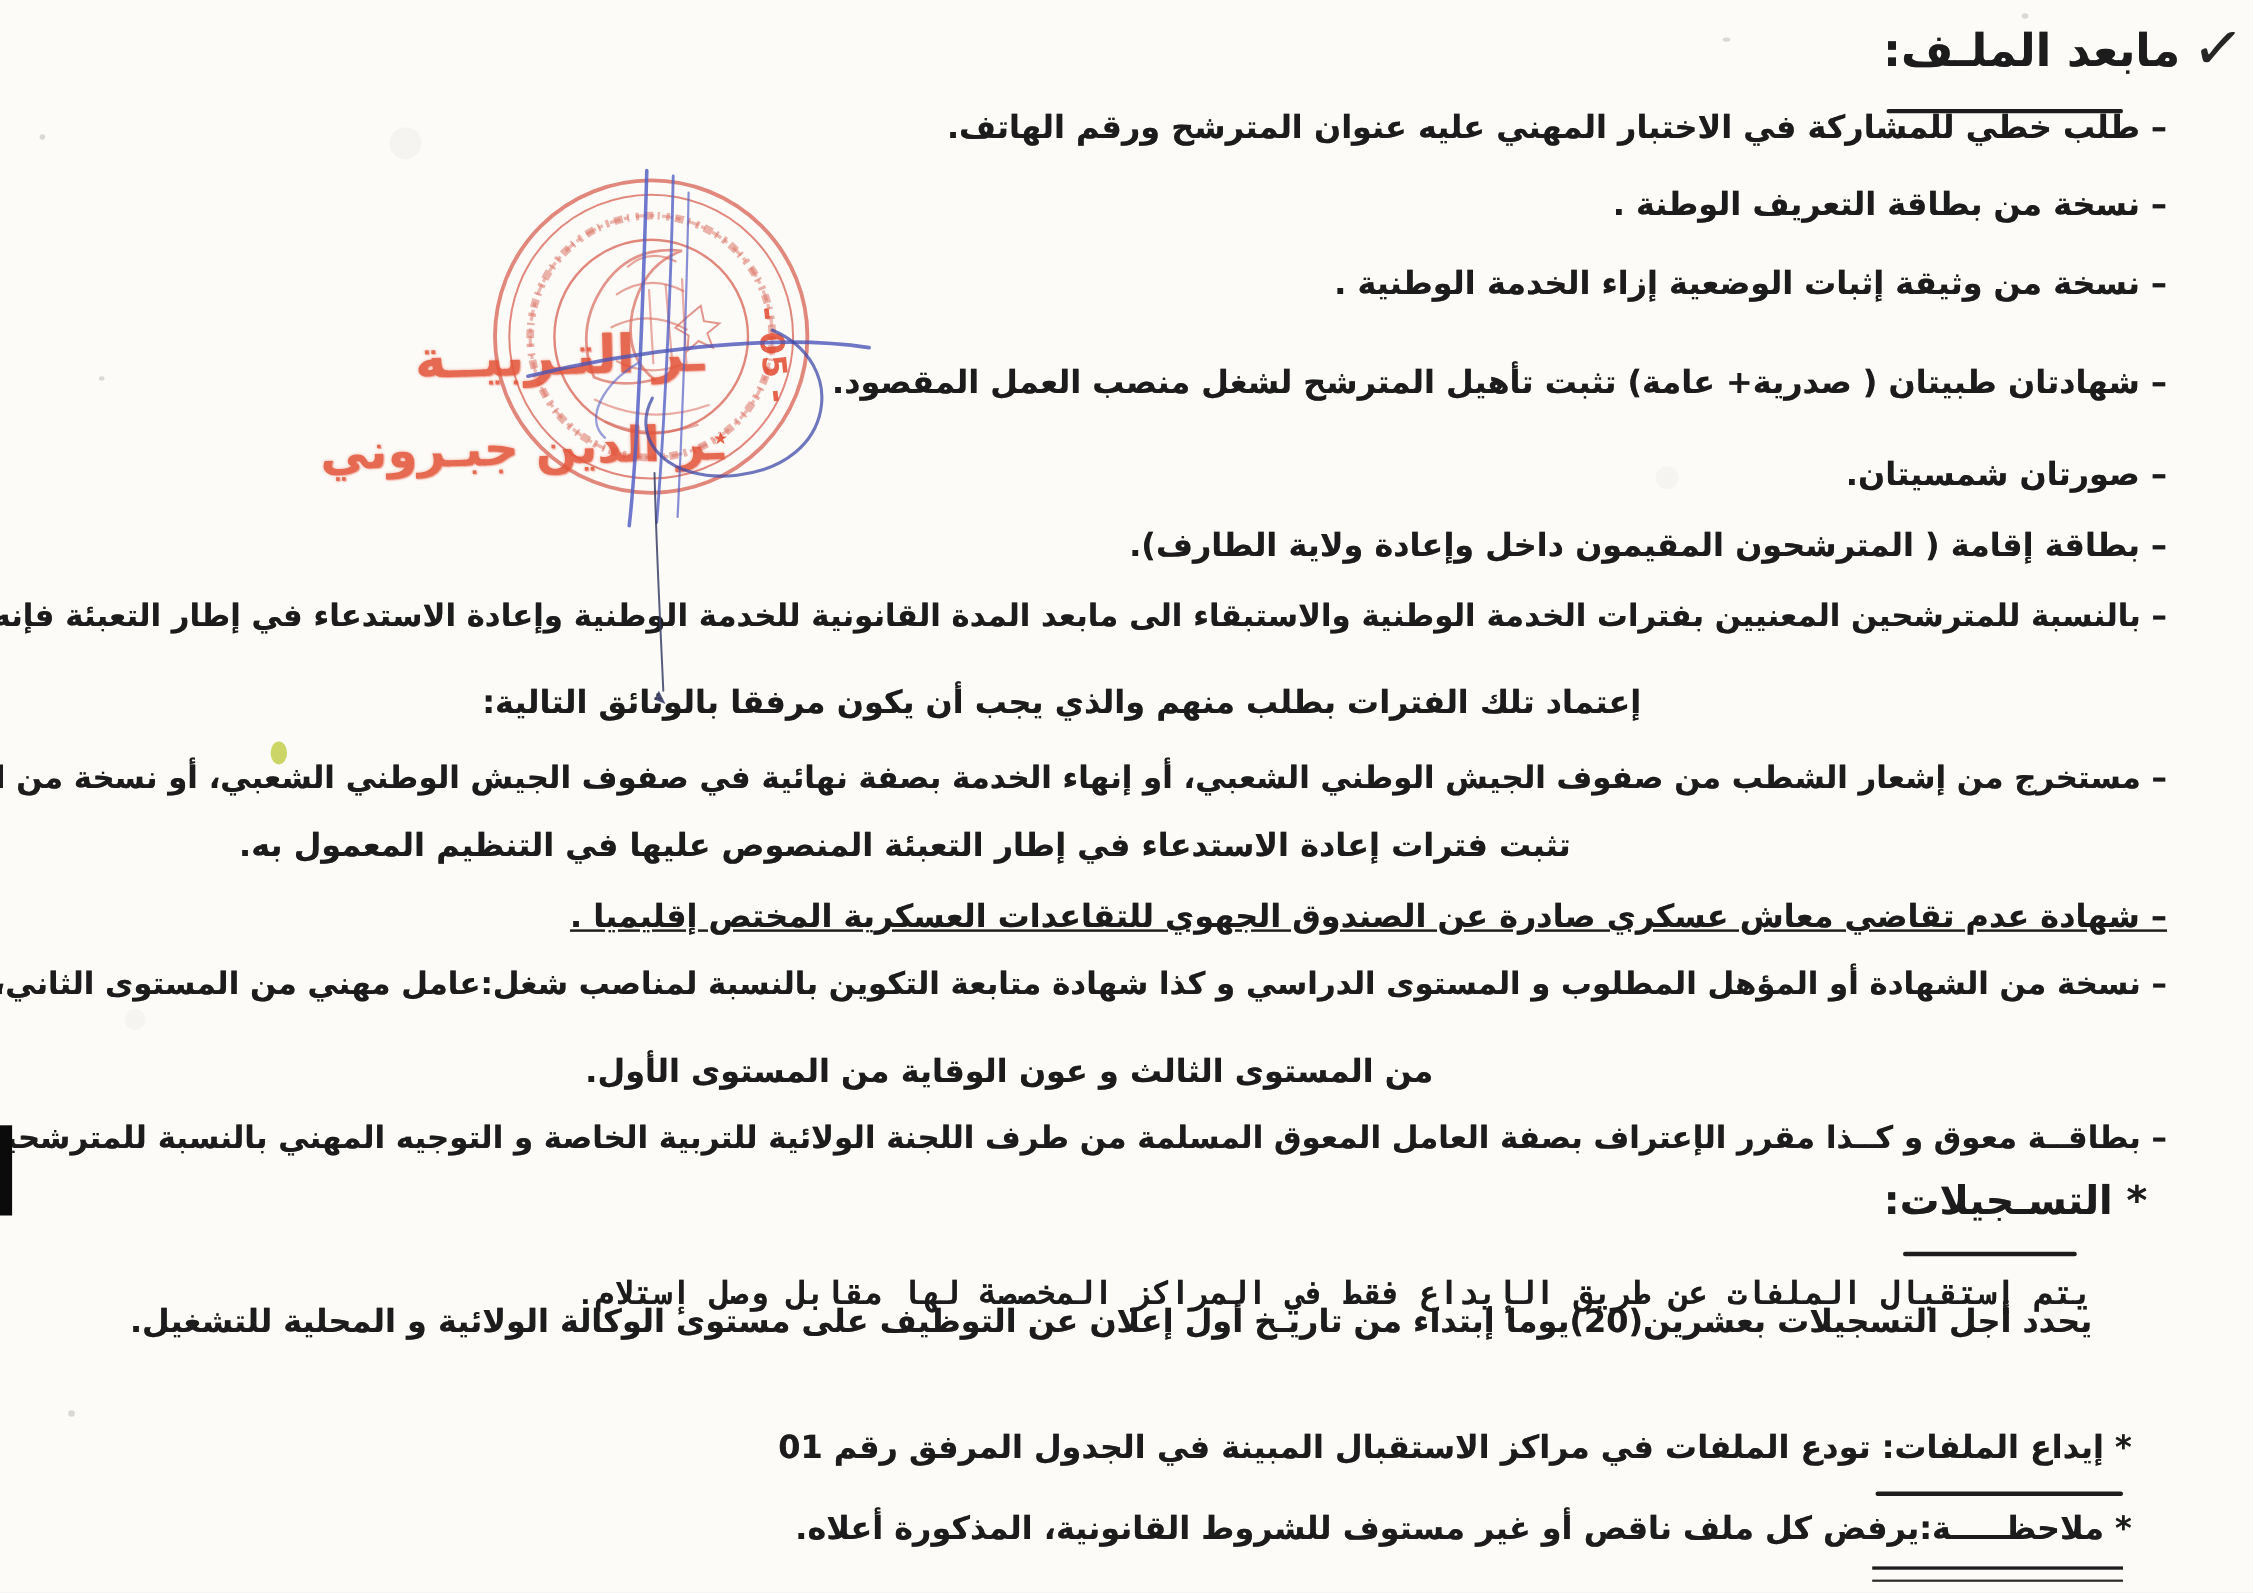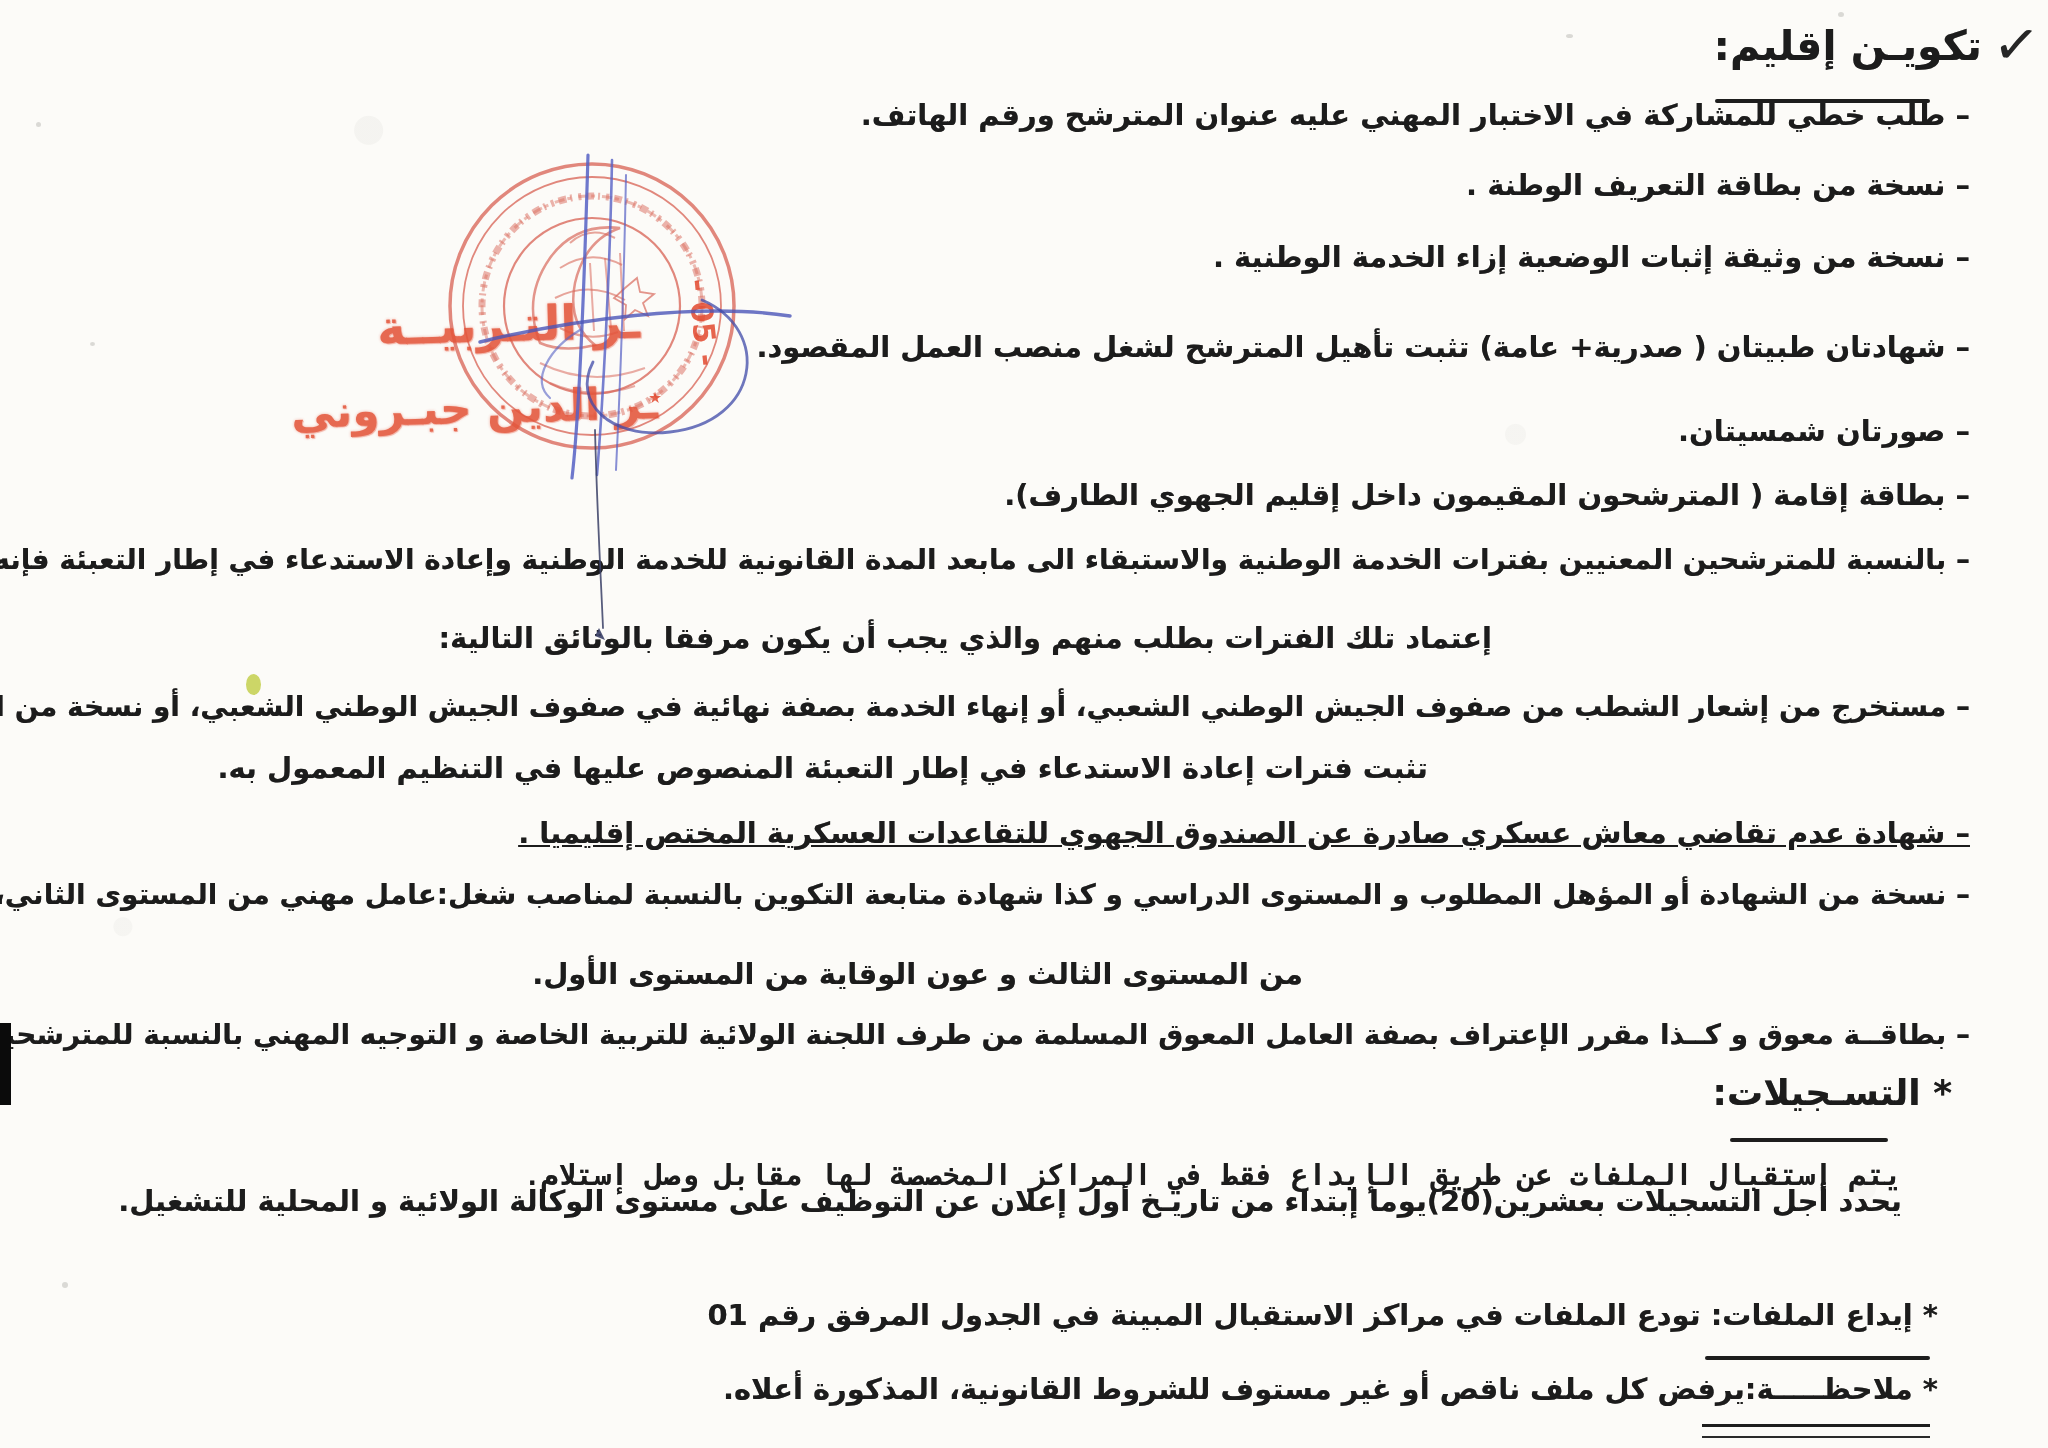--- a/index.html
+++ b/index.html
@@ -35,29 +35,29 @@
   .artifact-bar{position:absolute;background:#0b0b0b;}
   .green-dot{position:absolute;width:15px;height:21px;border-radius:50%;background:#c9d45f;opacity:.95;}
   .speck{position:absolute;border-radius:50%;background:#9a9a94;opacity:.35;}
 </style>
 </head>
 <body>
 
 <div id="page">
 
   <span class="checkmark" style="right:8px;top:12px;">✓</span>
-  <div class="line sz-title" style="right:66px;top:22px;">تكويـن إقليم:</div>
+  <div class="line sz-title" style="right:66px;top:22px;">مابعد الملـف:</div>
   <div class="rule" style="right:118px;top:99px;width:215px;"></div>
 
   <div class="line" style="right:78px;top:98px;">– طلب خطي للمشاركة في الاختبار المهني عليه عنوان المترشح ورقم الهاتف.</div>
   <div class="line" style="right:78px;top:240px;">– نسخة من وثيقة إثبات الوضعية إزاء الخدمة الوطنية .</div>
   <div class="line" style="right:78px;top:168px;">– نسخة من بطاقة التعريف الوطنة .</div>
   <div class="line" style="right:78px;top:330px;">– شهادتان طبيتان ( صدرية+ عامة) تثبت تأهيل المترشح لشغل منصب العمل المقصود.</div>
   <div class="line" style="right:78px;top:414px;">– صورتان شمسيتان.</div>
-  <div class="line" style="right:78px;top:478px;">– بطاقة إقامة ( المترشحون المقيمون داخل إقليم الجهوي الطارف).</div>
+  <div class="line" style="right:78px;top:478px;">– بطاقة إقامة ( المترشحون المقيمون داخل وإعادة ولاية الطارف).</div>
 
   <div class="line" style="right:78px;top:543px;font-size:28px;">– بالنسبة للمترشحين المعنيين بفترات الخدمة الوطنية والاستبقاء الى مابعد المدة القانونية للخدمة الوطنية وإعادة الاستدعاء في إطار التعبئة فإنه يمكنهم طلب</div>
   <div class="line" style="right:556px;top:621px;">إعتماد تلك الفترات بطلب منهم والذي يجب أن يكون مرفقا بالوثائق التالية:</div>
 
   <div class="line" style="right:78px;top:690px;font-size:28px;">– مستخرج من إشعار الشطب من صفوف الجيش الوطني الشعبي، أو إنهاء الخدمة بصفة نهائية في صفوف الجيش الوطني الشعبي، أو نسخة من الوثيقة التي</div>
   <div class="line" style="right:620px;top:751px;text-align:center;">تثبت فترات إعادة الاستدعاء في إطار التعبئة المنصوص عليها في التنظيم المعمول به.</div>
 
   <div class="line" style="right:78px;top:816px;text-decoration:underline;">– شهادة عدم تقاضي معاش عسكري صادرة عن الصندوق الجهوي للتقاعدات العسكرية المختص إقليميا .</div>
 
   <div class="line" style="right:78px;top:878px;font-size:28px;">– نسخة من الشهادة أو المؤهل المطلوب و المستوى الدراسي و كذا شهادة متابعة التكوين بالنسبة لمناصب شغل:عامل مهني من المستوى الثاني، عامل مهني</div>

